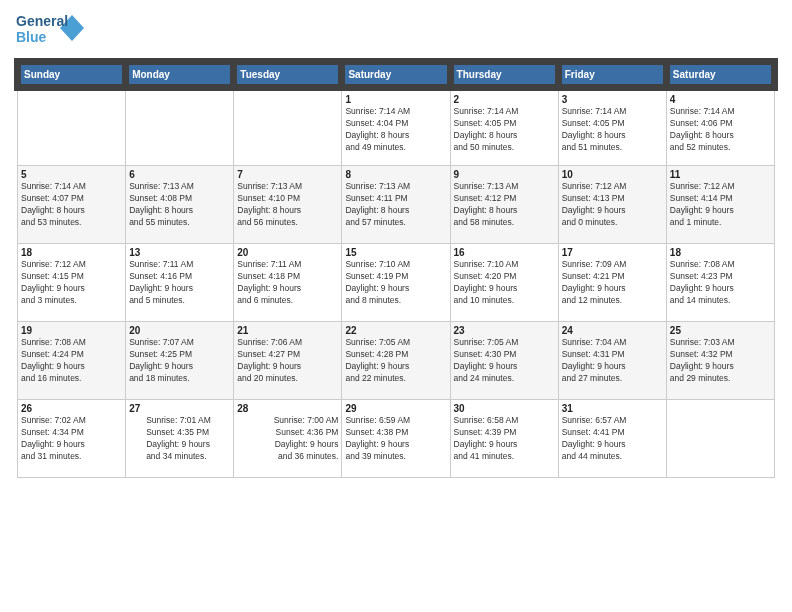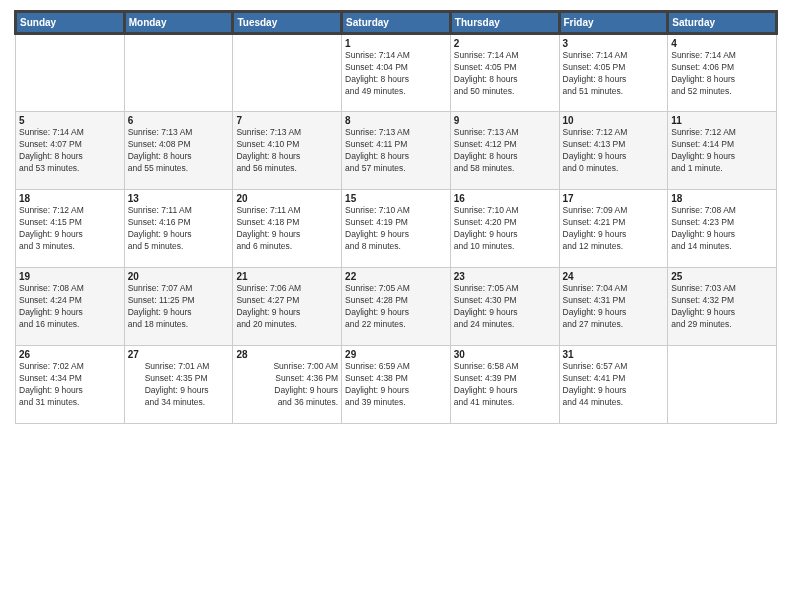--- a/index.html
+++ b/index.html
@@ -44,21 +44,21 @@
       border-collapse: collapse;
       font-size: 9.5px;
     }
     .calendar thead tr th {
       background: #3a6ea5;
       color: #fff;
       padding: 4px 3px;
       text-align: left;
       font-weight: bold;
       font-size: 10px;
-      border: 3px solid #404040;
+      border: 7px solid #404040;
     }
     .calendar tbody tr td {
       vertical-align: top;
       padding: 3px 3px;
       border: 1px solid #ccc;
       width: calc(100% / 7);
       height: 78px;
       background: #fff;
     }
     .calendar tbody tr:nth-child(even) td {
@@ -74,20 +74,33 @@
       color: #333;
       font-size: 8.5px;
       line-height: 1.4;
     }
     .empty { background: #fff !important; }
   </style>
 </head>
 <body>
 
 <div class="container">
+  <div class="header">
+    <div class="logo">
+        <svg width="70" height="40" viewBox="0 0 70 40">
+          <polygon points="58,5 70,18 58,31 46,18" fill="#4a9fd4"></polygon>
+          <text x="2" y="16" font-size="14" font-weight="bold" fill="#2c5f8a" font-family="Arial">General</text>
+          <text x="2" y="32" font-size="14" font-weight="bold" fill="#4a9fd4" font-family="Arial">Blue</text>
+        </svg>
+      </div>
+    <div class="title-block">
+      <div class="month-title"></div>
+      <div class="location"></div>
+    </div>
+  </div>
 
   <table class="calendar">
     <thead>
       <tr>
       <th>Sunday</th>
           <th>Monday</th>
           <th>Tuesday</th>
           <th>Saturday</th>
           <th>Thursday</th>
           <th>Friday</th>
@@ -234,21 +247,21 @@
           <td>
             <div class="day-num">19</div>
             <div class="day-info" style="white-space: pre-line;">Sunrise: 7:08 AM
 Sunset: 4:24 PM
 Daylight: 9 hours
 and 16 minutes.</div>
           </td>
           <td>
             <div class="day-num">20</div>
             <div class="day-info" style="white-space: pre-line;">Sunrise: 7:07 AM
-Sunset: 11:25 PM
+Sunset: 4:25 PM
 Daylight: 9 hours
 and 18 minutes.</div>
           </td>
           <td>
             <div class="day-num">21</div>
             <div class="day-info" style="white-space: pre-line;">Sunrise: 7:06 AM
 Sunset: 4:27 PM
 Daylight: 9 hours
 and 20 minutes.</div>
           </td>

